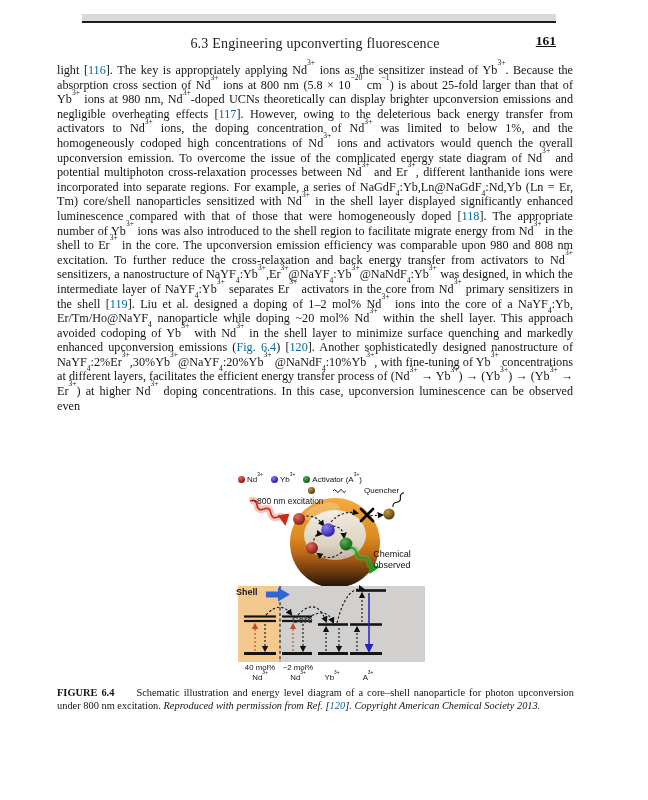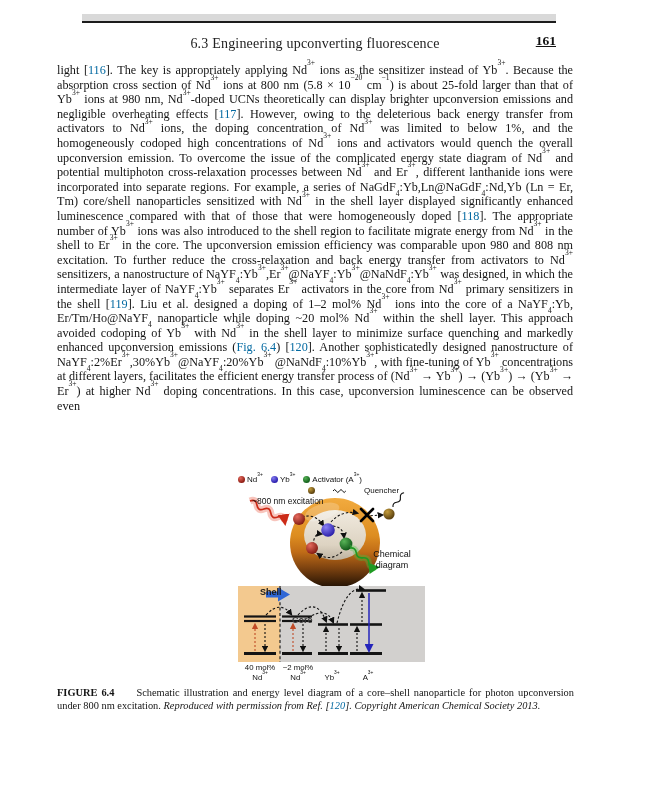--- a/index.html
+++ b/index.html
@@ -37,21 +37,21 @@
   .legend-row1 { left:0; top:1px; width:192px; padding-left:2px; gap:8px; }
   .legend-row2 { left:72px; top:12px; gap:18px; }
   .legend-item { display:flex; align-items:center; gap:2px; }
   .dot { width:7px; height:7px; border-radius:50%; display:inline-block; }
   .dot-nd { background:radial-gradient(circle at 35% 30%, #e2675c, #8e1d13 70%); }
   .dot-yb { background:radial-gradient(circle at 35% 30%, #837af0, #2c20ae 70%); }
   .dot-act { background:radial-gradient(circle at 35% 30%, #53b053, #14611c 70%); }
   .dot-q  { background:radial-gradient(circle at 35% 30%, #c09a3a, #5c420f 70%); }
   .excitation-label { left:2px; top:22px; font-size:8.5px;margin-left:14px; }
   .emission-label { left:126px; top:75px; width:60px; font-size:9px; line-height:11px; text-align:center; }
-  .shell-label { left:24px; top:113px; font-size:9px; font-weight:bold; color:#1a1a1a; }
+  .shell-label { left:0; top:113px; font-size:9px; font-weight:bold; color:#1a1a1a; }
   .core-label  { left:56px; top:113px; font-size:9px; font-weight:bold; color:#3a3a3a;margin-top:28px; }
   .col-label { position:absolute; top:189px; font-family:"Liberation Sans", sans-serif;
                font-size:7.8px; line-height:10px; text-align:center; color:#111; }
   .col-label .l1 { height:10px; }
   
   .caption {
     position:absolute; left:57px; top:686px; width:517px;
     font-size:10.4px; line-height:13.2px; text-align:justify; color:#141414;
   }
   .caption .cap-label { font-weight:bold; margin-right:22px; }
@@ -216,21 +216,21 @@
     <span class="dot dot-q"></span>
     <svg width="13" height="8" viewBox="0 0 13 8">
       <path d="M0,4 q1.6,-3 3.2,0 q1.6,3 3.2,0 q1.6,-3 3.2,0 q1.6,3 3.2,0" fill="none" stroke="#101010" stroke-width="1"></path>
     </svg>
     <span>Quencher</span>
   </div>
 
   <div class="fig-label excitation-label">~800 nm excitation</div>
   <div class="fig-label emission-label">
     <div>Chemical</div>
-    <div>diagram</div>
+    <div>observed</div>
   </div>
   <div class="fig-label shell-label">Shell</div>
   <div class="fig-label core-label">Core</div>
 
   <div class="col-label" style="left:0; width:48px;">
     <div class="l1">40 mol%</div>
     <div class="l2 rich">Nd<sup>3+</sup></div>
   </div>
   <div class="col-label" style="left:40px; width:44px;">
     <div class="l1">~2 mol%</div>

